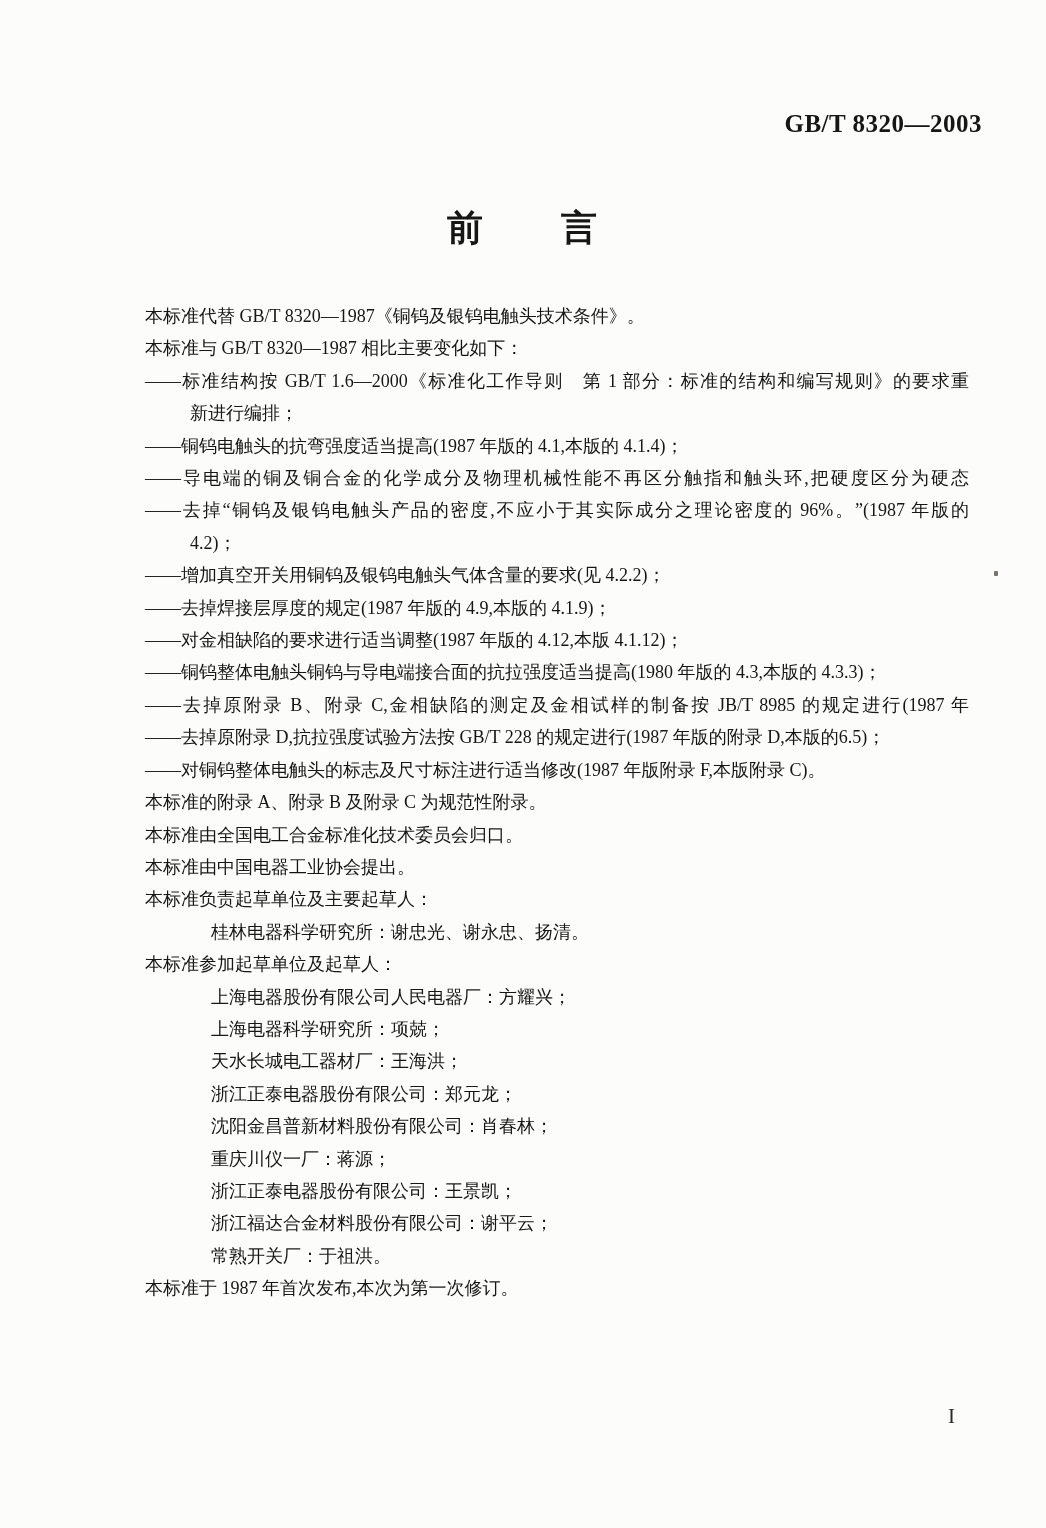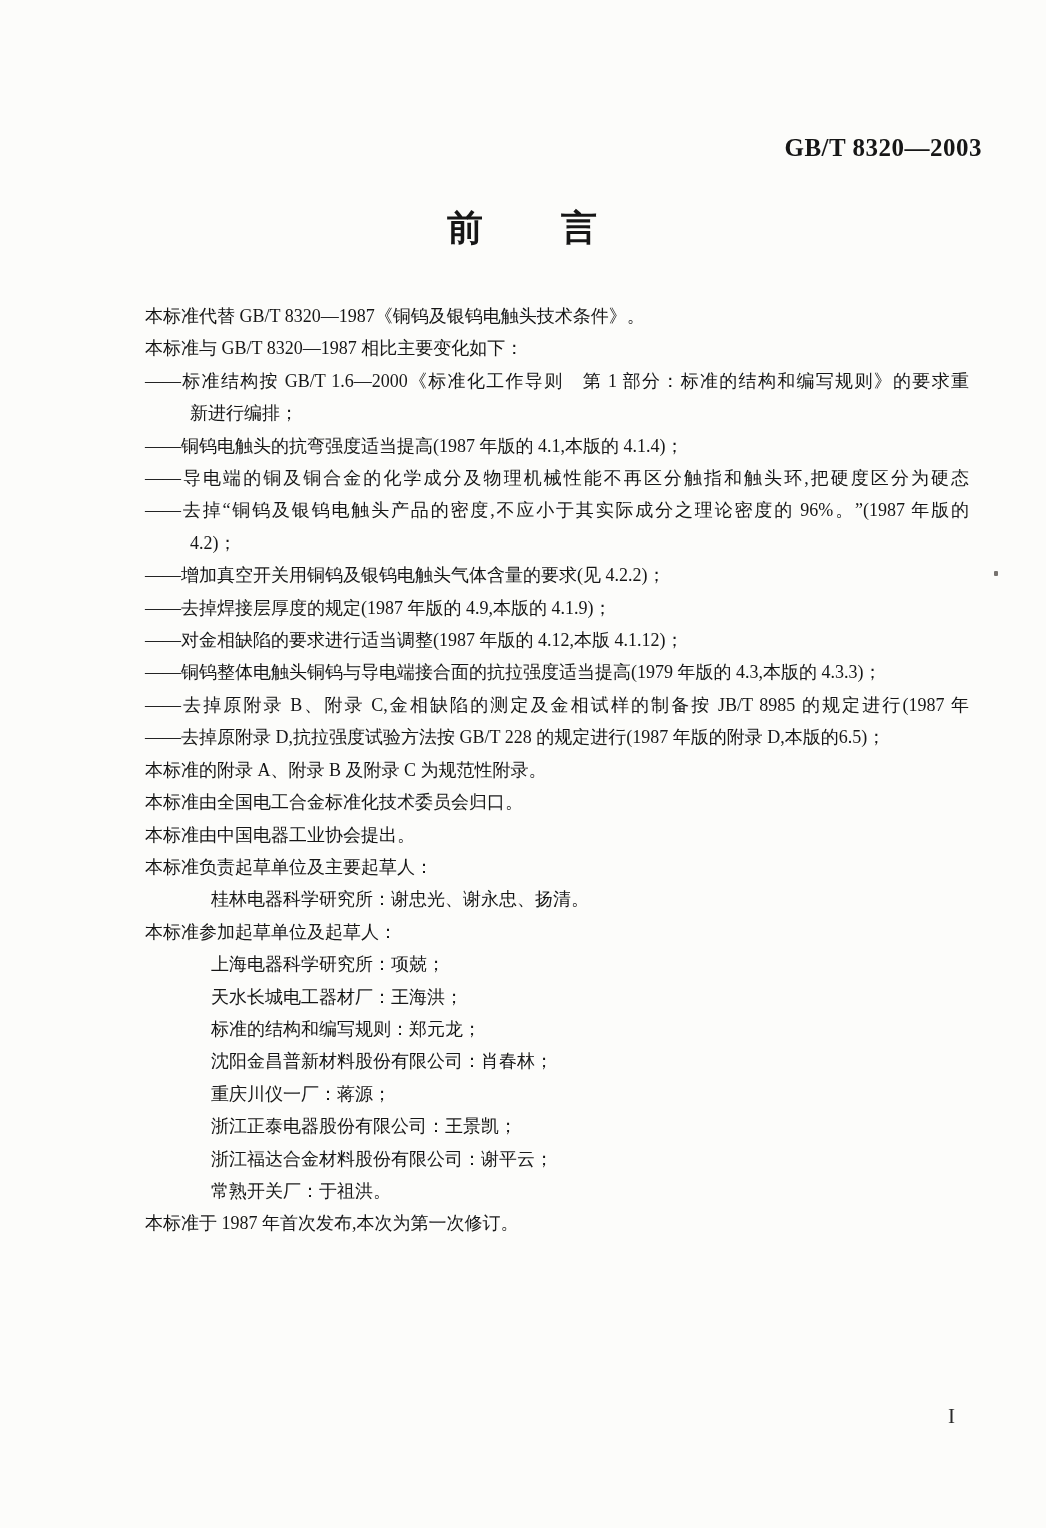--- a/index.html
+++ b/index.html
@@ -18,21 +18,20 @@
     overflow: hidden;
   }
   .doc-number {
     position: absolute;
     top: 110px;
     right: 64px;
     font-size: 25px;
     font-weight: bold;
     letter-spacing: 0.5px;
     white-space: nowrap;
-    margin-top: 24px;
   }
   .doc-title {
     position: absolute;
     top: 204px;
     left: 0;
     width: 100%;
     text-align: center;
     font-size: 36px;
     font-weight: bold;
     letter-spacing: 2px;
@@ -89,32 +88,34 @@
       <div class="line indent-0">本标准与 GB/T 8320—1987 相比主要变化如下：</div>
       <div class="line indent-0 just">——标准结构按 GB/T 1.6—2000《标准化工作导则　第 1 部分：标准的结构和编写规则》的要求重</div>
       <div class="line indent-1">新进行编排；</div>
       <div class="line indent-0">——铜钨电触头的抗弯强度适当提高(1987 年版的 4.1,本版的 4.1.4)；</div>
       <div class="line indent-0 just">——导电端的铜及铜合金的化学成分及物理机械性能不再区分触指和触头环,把硬度区分为硬态</div>
       <div class="line indent-0 just">——去掉“铜钨及银钨电触头产品的密度,不应小于其实际成分之理论密度的 96%。”(1987 年版的</div>
       <div class="line indent-1">4.2)；</div>
       <div class="line indent-0">——增加真空开关用铜钨及银钨电触头气体含量的要求(见 4.2.2)；</div>
       <div class="line indent-0">——去掉焊接层厚度的规定(1987 年版的 4.9,本版的 4.1.9)；</div>
       <div class="line indent-0">——对金相缺陷的要求进行适当调整(1987 年版的 4.12,本版 4.1.12)；</div>
-      <div class="line indent-0">——铜钨整体电触头铜钨与导电端接合面的抗拉强度适当提高(1979 年版的 4.3,本版的 4.3.3)；</div>
+      <div class="line indent-0">——铜钨整体电触头铜钨与导电端接合面的抗拉强度适当提高(1980 年版的 4.3,本版的 4.3.3)；</div>
       <div class="line indent-0 just">——去掉原附录 B、附录 C,金相缺陷的测定及金相试样的制备按 JB/T 8985 的规定进行(1987 年</div>
       <div class="line indent-0">——去掉原附录 D,抗拉强度试验方法按 GB/T 228 的规定进行(1987 年版的附录 D,本版的6.5)；</div>
+      <div class="line indent-0">——对铜钨整体电触头的标志及尺寸标注进行适当修改(1987 年版附录 F,本版附录 C)。</div>
       <div class="line indent-0">本标准的附录 A、附录 B 及附录 C 为规范性附录。</div>
       <div class="line indent-0">本标准由全国电工合金标准化技术委员会归口。</div>
       <div class="line indent-0">本标准由中国电器工业协会提出。</div>
       <div class="line indent-0">本标准负责起草单位及主要起草人：</div>
       <div class="line indent-2">桂林电器科学研究所：谢忠光、谢永忠、扬清。</div>
       <div class="line indent-0">本标准参加起草单位及起草人：</div>
+      <div class="line indent-2">上海电器股份有限公司人民电器厂：方耀兴；</div>
       <div class="line indent-2">上海电器科学研究所：项兢；</div>
       <div class="line indent-2">天水长城电工器材厂：王海洪；</div>
-      <div class="line indent-2">标准的结构和编写规则：郑元龙；</div>
+      <div class="line indent-2">浙江正泰电器股份有限公司：郑元龙；</div>
       <div class="line indent-2">沈阳金昌普新材料股份有限公司：肖春林；</div>
       <div class="line indent-2">重庆川仪一厂：蒋源；</div>
       <div class="line indent-2">浙江正泰电器股份有限公司：王景凯；</div>
       <div class="line indent-2">浙江福达合金材料股份有限公司：谢平云；</div>
       <div class="line indent-2">常熟开关厂：于祖洪。</div>
       <div class="line indent-0">本标准于 1987 年首次发布,本次为第一次修订。</div>
     </div>
 
   <div class="scan-speck"></div>
 

